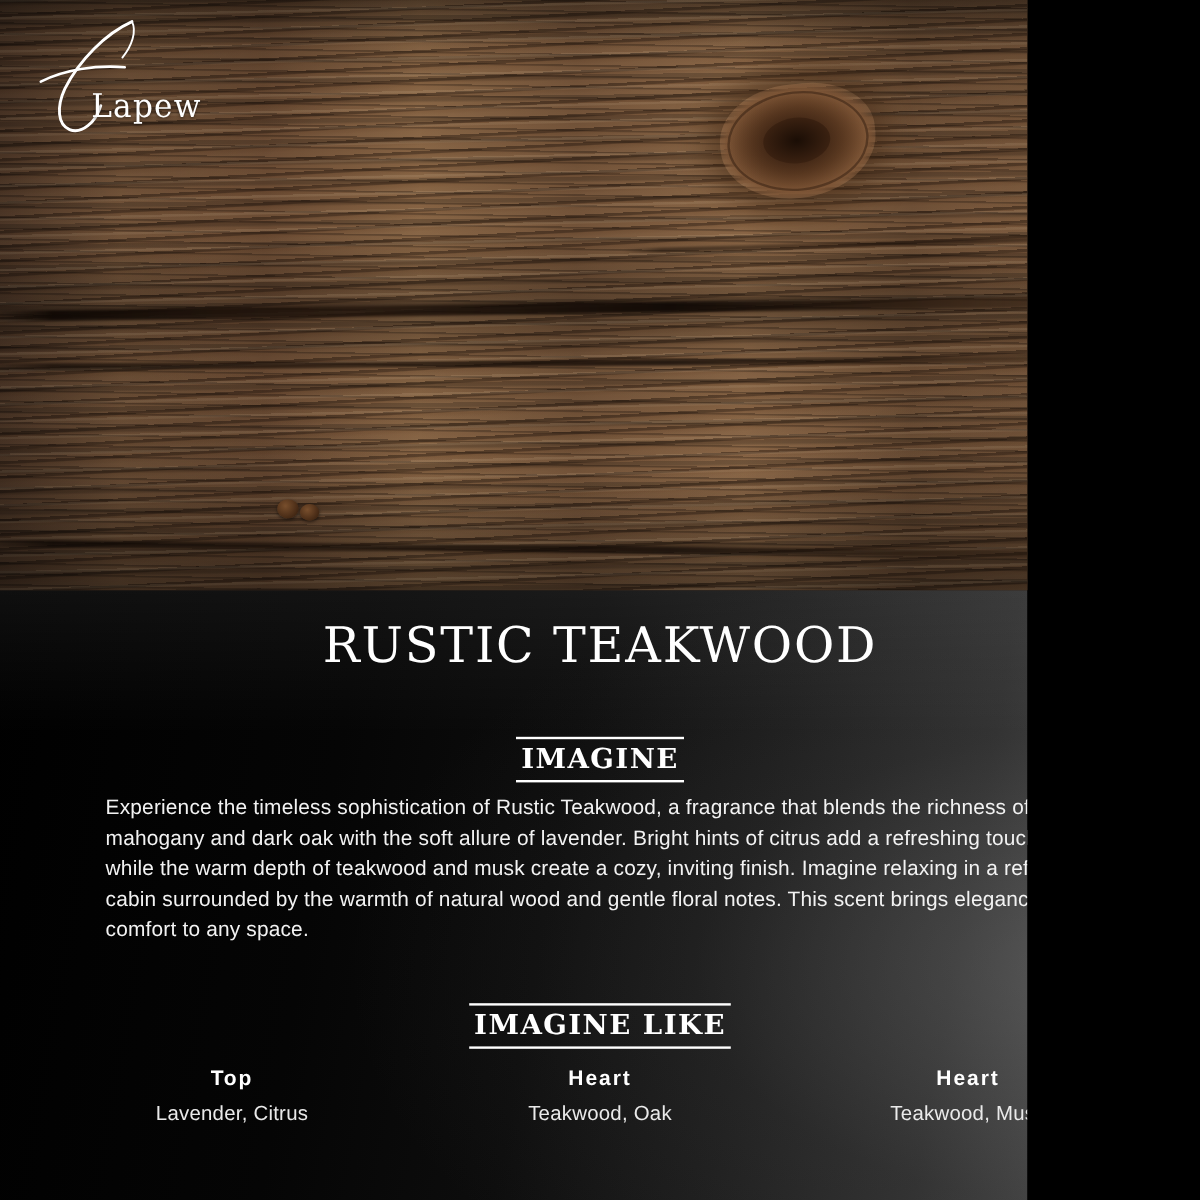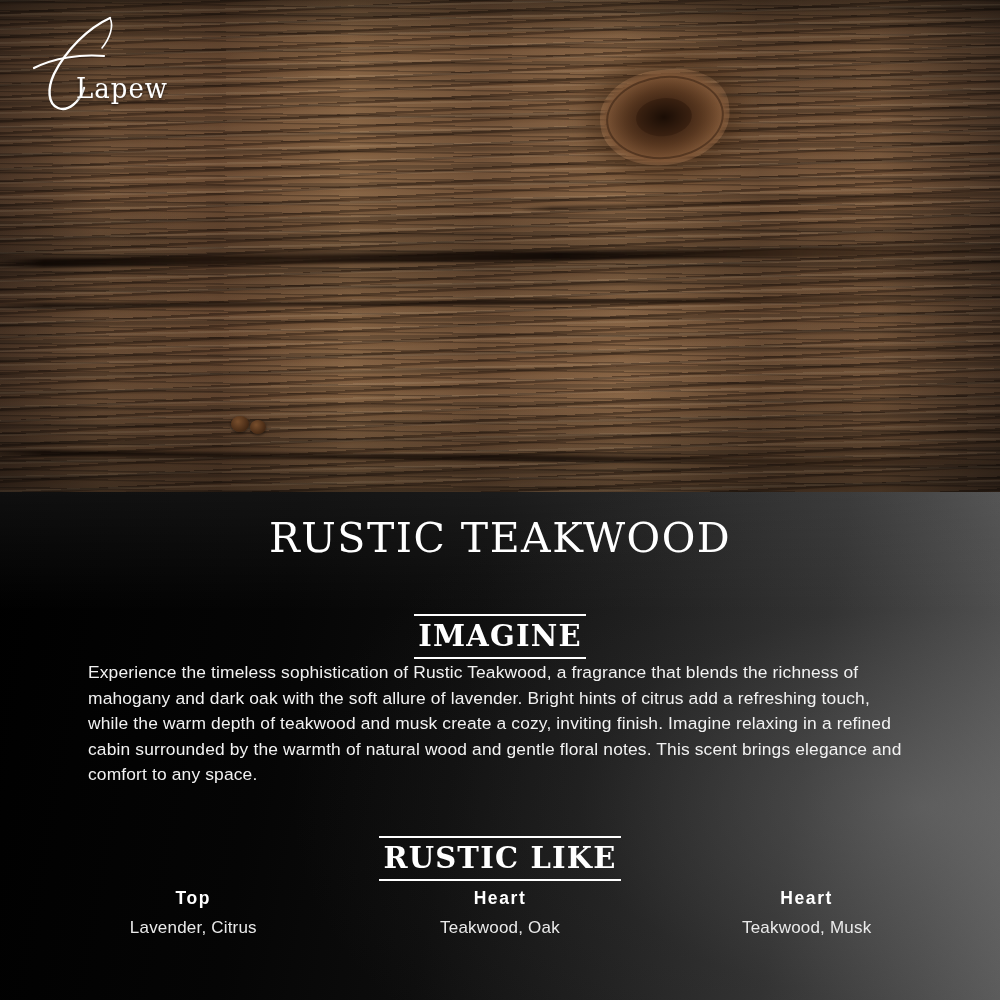--- a/index.html
+++ b/index.html
@@ -2,21 +2,21 @@
 <html><head>
 <meta charset="utf-8">
 <style>
   html, body {
     margin: 0;
     padding: 0;
     background: #000;
   }
   .page {
     position: relative;
-    width: 1000px;
+    width: 856px;
     height: 1000px;
     overflow: hidden;
     font-family: "Liberation Sans", sans-serif;
     background: #000;
   }
 
   
   .photo {
     position: absolute;
     left: 0;
@@ -192,21 +192,21 @@
     font-weight: 400;
   }
 
   .section-head {
     position: absolute;
     width: 100%;
     text-align: center;
     color: #ffffff;
     font-family: "DejaVu Serif", serif;
     font-weight: 700;
-    font-size: 29px;
+    font-size: 23px;
     letter-spacing: 1.2px;
   }
   .section-head span {
     display: inline-block;
     padding: 3px 4px 4px 4px;
     border-top: 2px solid #ffffff;
     border-bottom: 2px solid #ffffff;
   }
   .head-imagine { top: 122px; }
   .head-smells  { top: 344px; }
@@ -287,21 +287,21 @@
 
     <div class="product-title">RUSTIC TEAKWOOD</div>
 
     <div class="section-head head-imagine">
       <span>IMAGINE</span>
     </div>
 
     <div class="description">Experience the timeless sophistication of Rustic Teakwood, a fragrance that blends the richness of mahogany and dark oak with the soft allure of lavender. Bright hints of citrus add a refreshing touch, while the warm depth of teakwood and musk create a cozy, inviting finish. Imagine relaxing in a refined cabin surrounded by the warmth of natural wood and gentle floral notes. This scent brings elegance and comfort to any space.</div>
 
     <div class="section-head head-smells">
-      <span>RUSTIC LIKE</span>
+      <span>IMAGINE LIKE</span>
     </div>
 
     <div class="notes">
       <div class="note-col">
         <div class="note-label">Top</div>
         <div class="note-value">Lavender, Citrus</div>
       </div>
       <div class="note-col">
         <div class="note-label">Heart</div>
         <div class="note-value">Teakwood, Oak</div>

